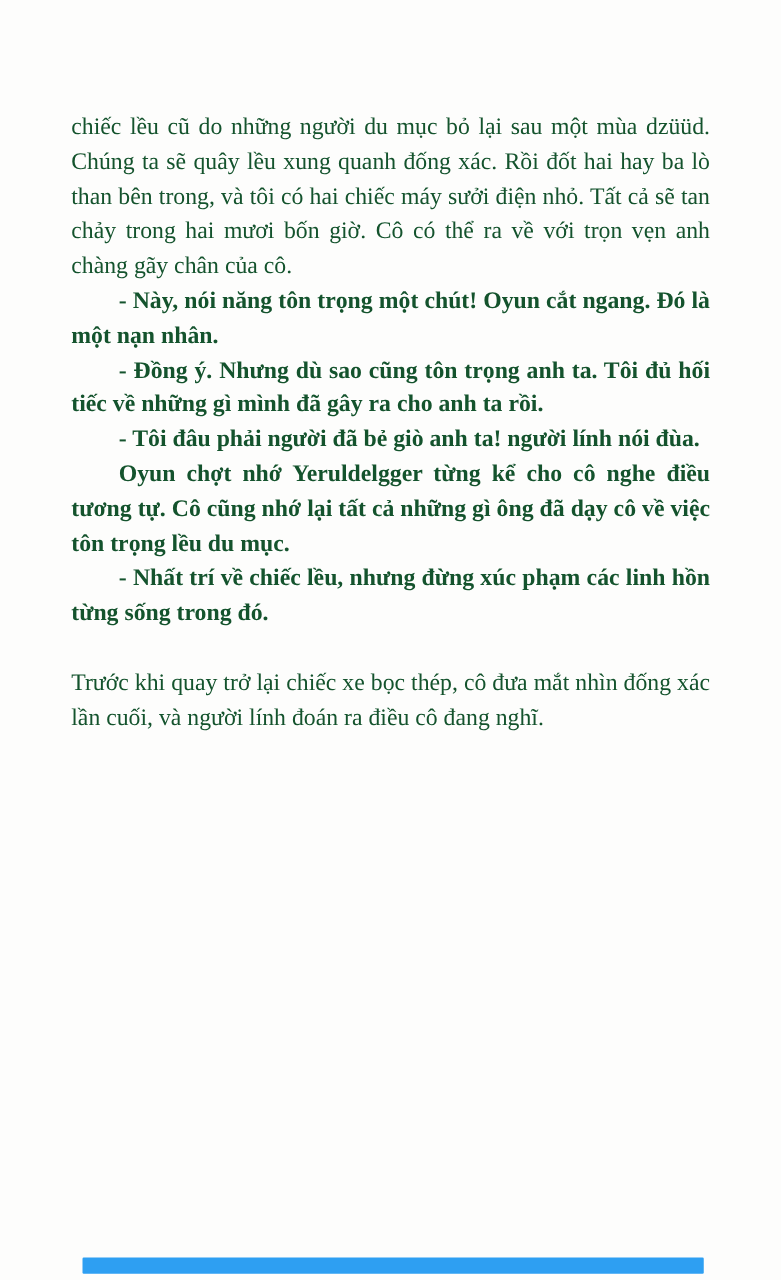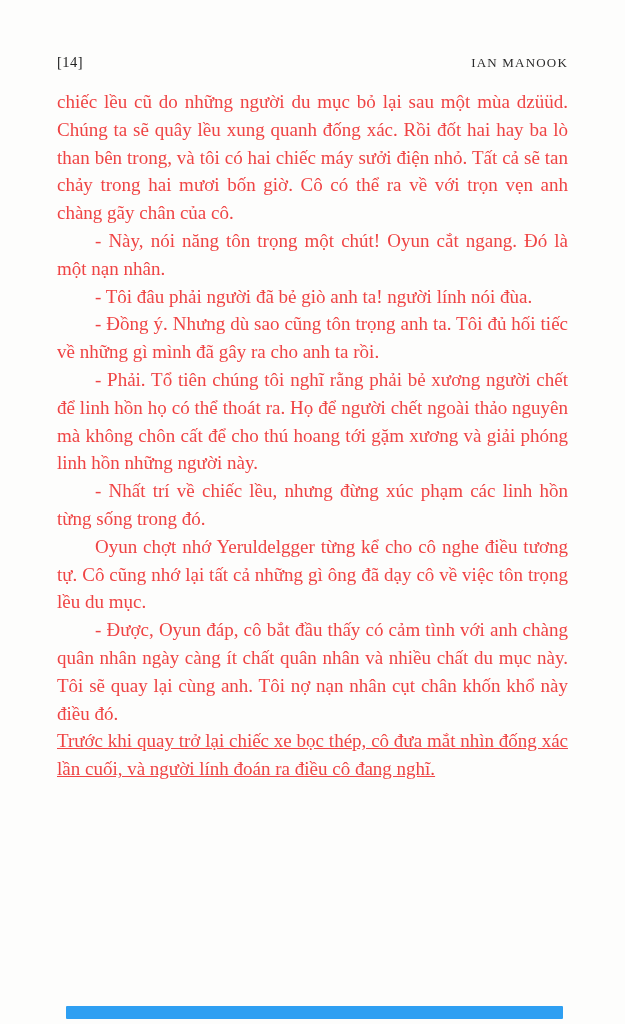--- a/index.html
+++ b/index.html
@@ -40,54 +40,49 @@
     position: absolute;
     top: 88px;
     left: 57px;
     width: 511px;
   }
   .body-text p {
     margin: 0;
     font-size: 19px;
     line-height: 27.8px;
     text-align: justify;
-    color: #ef4444;
+    color: #14532d;
   }
   .body-text p.indent {
     text-indent: 38px;
+    font-weight: bold;
   }
   .body-text p.space-before {
-    text-decoration: underline;
+    margin-top: 28px;
   }
   .progress-bar {
     position: absolute;
     left: 66px;
     bottom: 5px;
     width: 497px;
     height: 13px;
     border-radius: 1px;
   }
 </style>
 </head>
 <body>
 
 <div class="page" style="background: rgb(253, 253, 252);">
 
-  <div class="running-header">
-    <span class="page-number">[14]</span>
-    <span class="author-head">IAN MANOOK</span>
-  </div>
 
   <div class="body-text" id="body-text" style="color: rgb(27, 27, 27);">
       <p>chiếc lều cũ do những người du mục bỏ lại sau một mùa dzüüd. Chúng ta sẽ quây lều xung quanh đống xác. Rồi đốt hai hay ba lò than bên trong, và tôi có hai chiếc máy sưởi điện nhỏ. Tất cả sẽ tan chảy trong hai mươi bốn giờ. Cô có thể ra về với trọn vẹn anh chàng gãy chân của cô.</p>
       <p class="indent">- Này, nói năng tôn trọng một chút! Oyun cắt ngang. Đó là một nạn nhân.</p>
+      <p class="indent">- Đồng ý. Nhưng dù sao cũng tôn trọng anh ta. Tôi đủ hối tiếc về những gì mình đã gây ra cho anh ta rồi.</p>
       <p class="indent">- Tôi đâu phải người đã bẻ giò anh ta! người lính nói đùa.</p>
-      <p class="indent">- Đồng ý. Nhưng dù sao cũng tôn trọng anh ta. Tôi đủ hối tiếc về những gì mình đã gây ra cho anh ta rồi.</p>
-      <p class="indent">- Phải. Tổ tiên chúng tôi nghĩ rằng phải bẻ xương người chết để linh hồn họ có thể thoát ra. Họ để người chết ngoài thảo nguyên mà không chôn cất để cho thú hoang tới gặm xương và giải phóng linh hồn những người này.</p>
+      <p class="indent">Oyun chợt nhớ Yeruldelgger từng kể cho cô nghe điều tương tự. Cô cũng nhớ lại tất cả những gì ông đã dạy cô về việc tôn trọng lều du mục.</p>
       <p class="indent">- Nhất trí về chiếc lều, nhưng đừng xúc phạm các linh hồn từng sống trong đó.</p>
-      <p class="indent">Oyun chợt nhớ Yeruldelgger từng kể cho cô nghe điều tương tự. Cô cũng nhớ lại tất cả những gì ông đã dạy cô về việc tôn trọng lều du mục.</p>
-      <p class="indent">- Được, Oyun đáp, cô bắt đầu thấy có cảm tình với anh chàng quân nhân ngày càng ít chất quân nhân và nhiều chất du mục này. Tôi sẽ quay lại cùng anh. Tôi nợ nạn nhân cụt chân khốn khổ này điều đó.</p>
       <p class="space-before">Trước khi quay trở lại chiếc xe bọc thép, cô đưa mắt nhìn đống xác lần cuối, và người lính đoán ra điều cô đang nghĩ.</p>
     </div>
 
   <div class="progress-bar" style="background: rgb(46, 159, 242);"></div>
 
 </div>
 
 </body></html>

